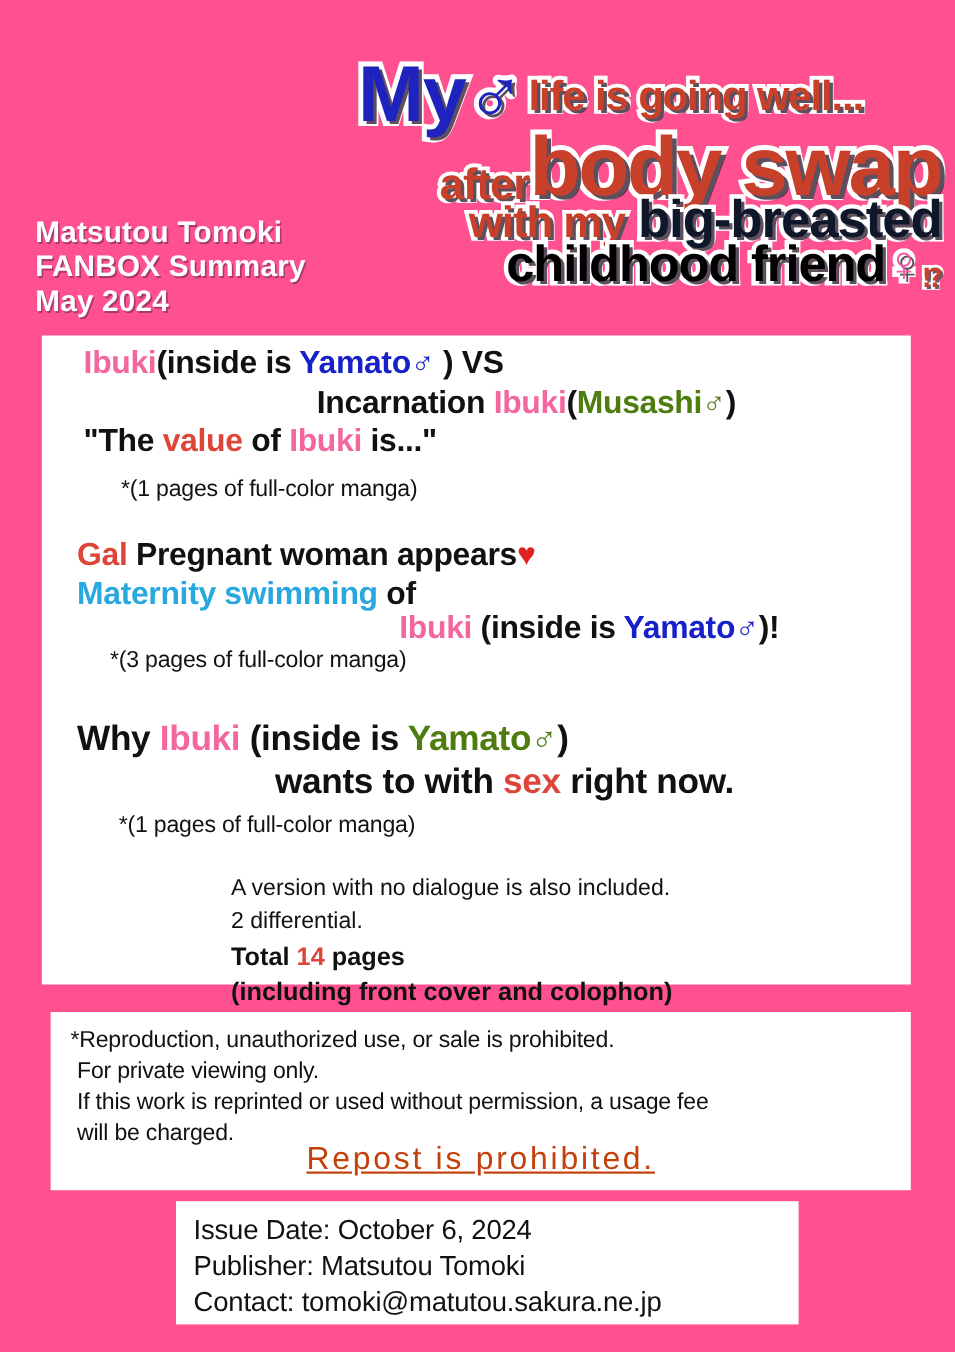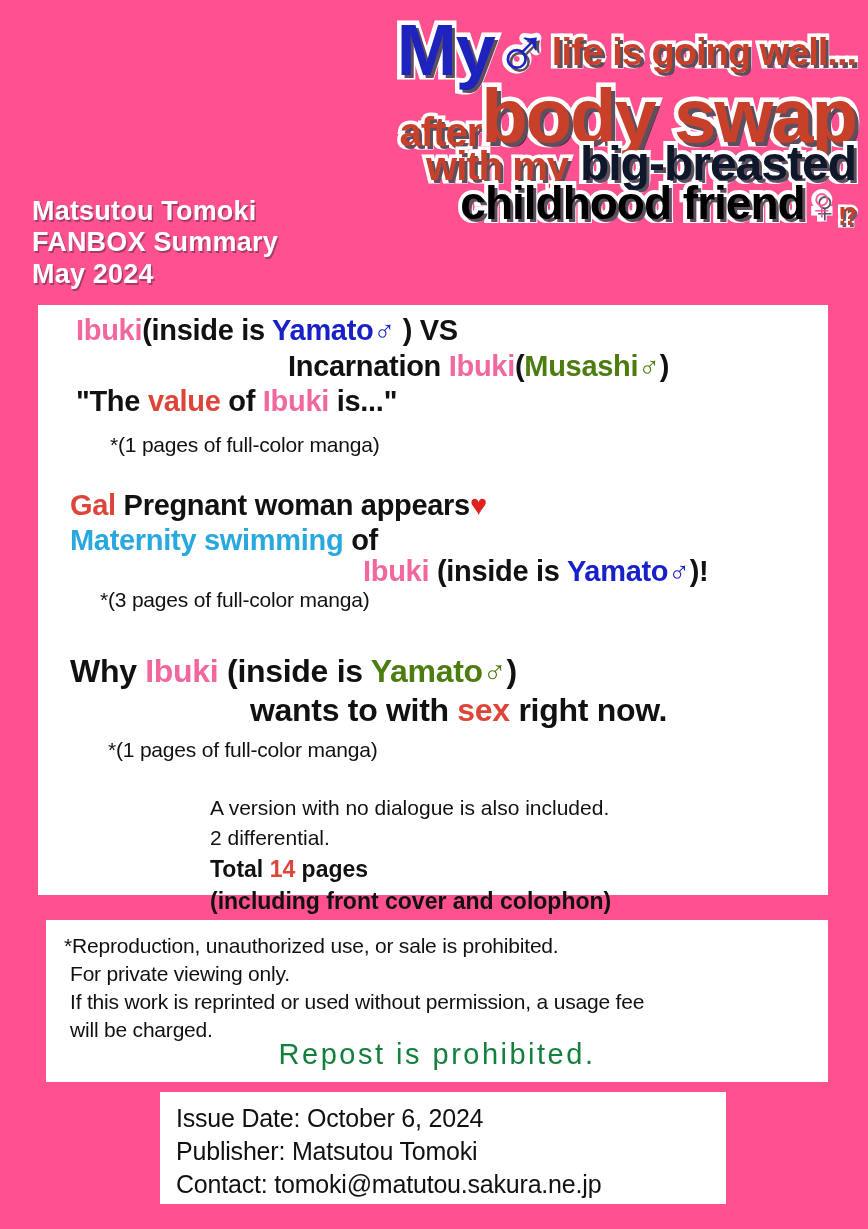--- a/index.html
+++ b/index.html
@@ -12,21 +12,21 @@
   }
   .page{position:relative;width:868px;height:1229px;}
 
   
   .title-block{
     position:absolute;left:248px;top:14px;width:608px;height:262px;
     text-align:right;
   }
   .tline{display:block;line-height:1;white-space:nowrap;}
   .tl{ font-weight:bold; font-stretch:condensed; letter-spacing:-1px;}
-  .l1{ text-align:right; margin-left:6px; }
+  .l1{ text-align:center; margin-left:6px;margin-top:36px; }
   .l1 .my{
     font-size:72px;color:#1f23bd;
     -webkit-text-stroke:9px #ffffff; paint-order:stroke fill;
     text-shadow:3px 3px 0 rgba(40,20,40,.75);
     vertical-align:-4px;
   }
   .l1 .sub{
     font-size:38px;color:#c9402a;
     -webkit-text-stroke:7px #ffffff; paint-order:stroke fill;
     text-shadow:3px 3px 0 rgba(40,20,40,.75);
@@ -127,21 +127,21 @@
 
   
   .card-notice{left:46px;top:920px;width:782px;height:162px;}
   .notice{
     position:absolute;left:18px;top:12px;right:10px;
     font-size:21px;line-height:1.33;color:#111;letter-spacing:-.2px;
   }
   .notice .ind{margin-left:6px;}
   .repost{
     position:absolute;left:0;right:0;top:118px;text-align:center;
-    font-size:29px;color:#15803d;letter-spacing:2.5px;
+    font-size:29px;color:#c2410c;letter-spacing:2.5px;text-decoration:underline;
   }
 
   
   .card-footer{left:160px;top:1092px;width:546px;height:112px;padding-left:20px;}
   .footer-txt{
     position:absolute;left:16px;top:10px;
     font-size:25px;line-height:1.32;color:#111;letter-spacing:-.2px;
   }
 </style>
 </head>

